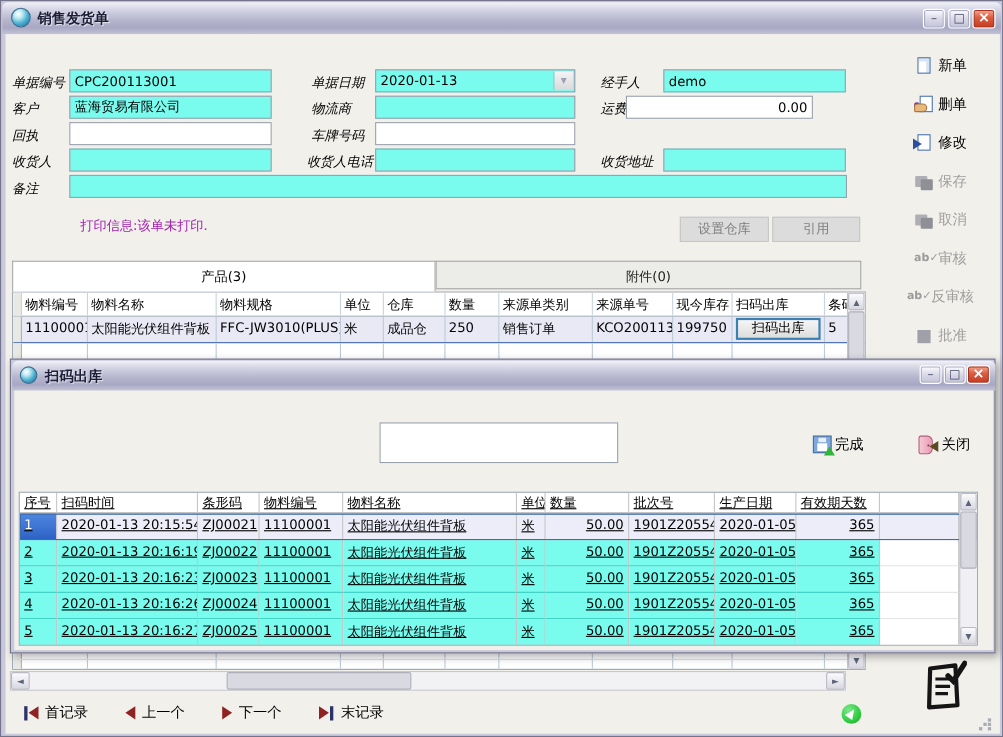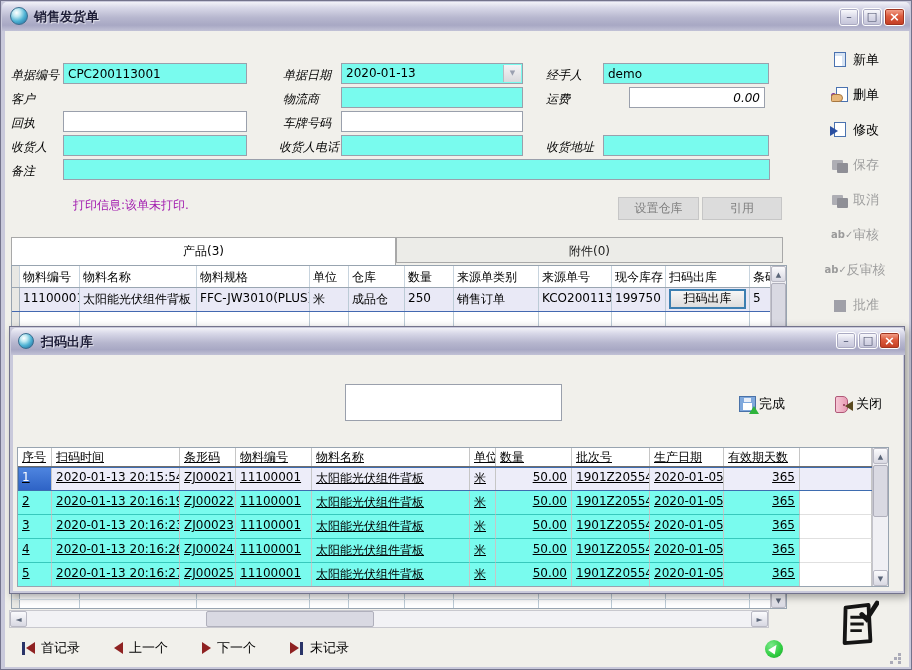--- a/index.html
+++ b/index.html
@@ -176,33 +176,34 @@
   <span class="lbl" style="left:10px;top:162px;">备注</span>
   <span class="lbl" style="left:282px;top:66px;">单据日期</span>
   <span class="lbl" style="left:282px;top:90px;">物流商</span>
   <span class="lbl" style="left:282px;top:114px;">车牌号码</span>
   <span class="lbl" style="left:278px;top:138px;">收货人电话</span>
   <span class="lbl" style="left:545px;top:66px;">经手人</span>
   <span class="lbl" style="left:545px;top:90px;">运费</span>
   <span class="lbl" style="left:545px;top:138px;">收货地址</span>
 
   <input class="fld cyan" style="left: 62px; top: 62px; width: 184px;" value="CPC200113001">
+  <input class="fld cyan" style="left: 62px; top: 86px; width: 184px;" value="蓝海贸易有限公司">
   <input class="fld" style="left: 62px; top: 110px; width: 184px;" value="">
   <input class="fld cyan" style="left: 62px; top: 134px; width: 184px;" value="">
   <input class="fld cyan" style="left: 62px; top: 158px; width: 707px;" value="">
 
   <div class="fld cyan" style="left:340px;top:62px;width:182px;padding:0;">
     <span style="position:absolute;left:4px;top:2px;">2020-01-13</span>
     <span class="combo-btn">▼</span>
   </div>
   <input class="fld cyan" style="left: 340px; top: 86px; width: 182px;" value="">
   <input class="fld" style="left: 340px; top: 110px; width: 182px;" value="">
   <input class="fld cyan" style="left: 340px; top: 134px; width: 182px;" value="">
   <input class="fld cyan" style="left: 602px; top: 62px; width: 166px;" value="demo">
-  <input class="fld fr" style="left: 628px; top: 86px; width: 136px; font-style: italic;" value="0.00">
+  <input class="fld fr" style="left: 568px; top: 86px; width: 170px;" value="0.00">
   <input class="fld cyan" style="left: 602px; top: 134px; width: 166px;" value="">
 
   <div class="printinfo">打印信息:该单未打印.</div>
 
   <div class="flatbtn" style="left:617px;top:196px;width:81px;">设置仓库</div>
   <div class="flatbtn" style="left:701px;top:196px;width:80px;">引用</div>
 
   <div id="actions">
       <div class="action">
         <div class="aicon ic-new">

